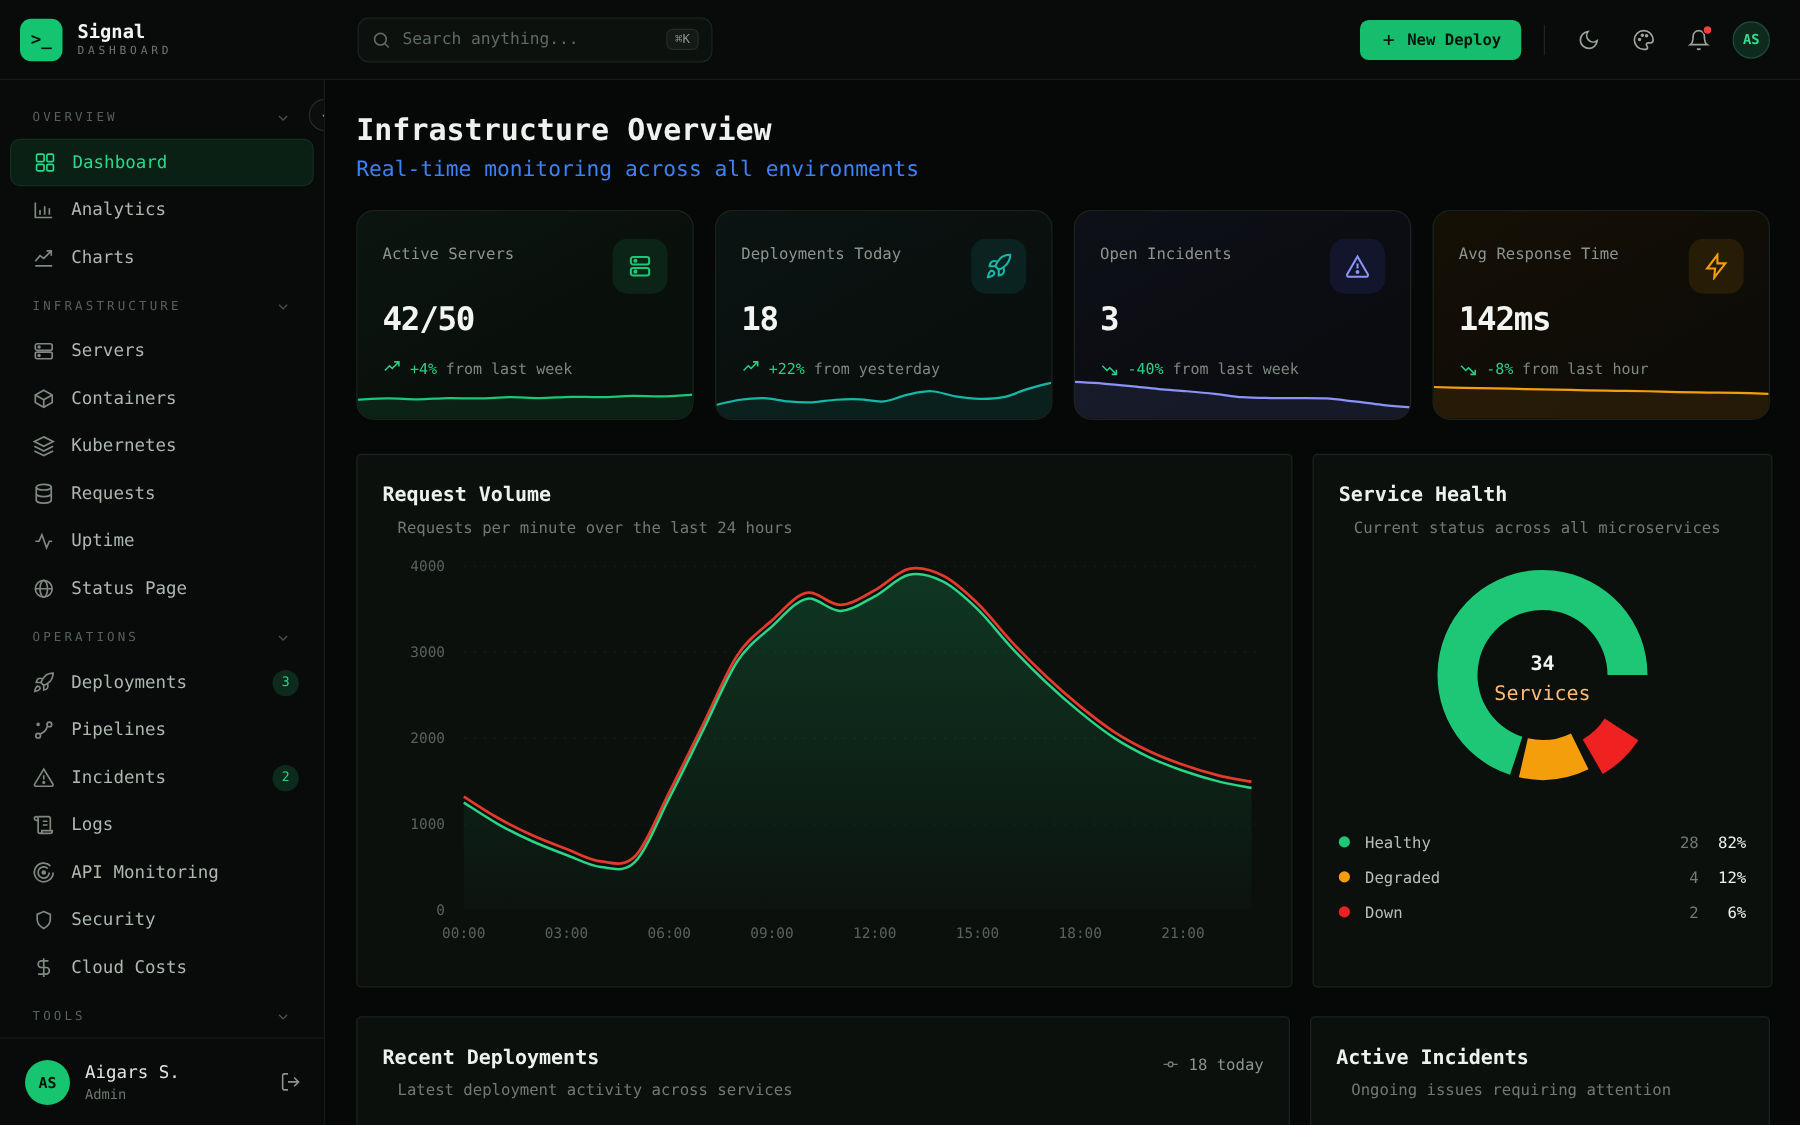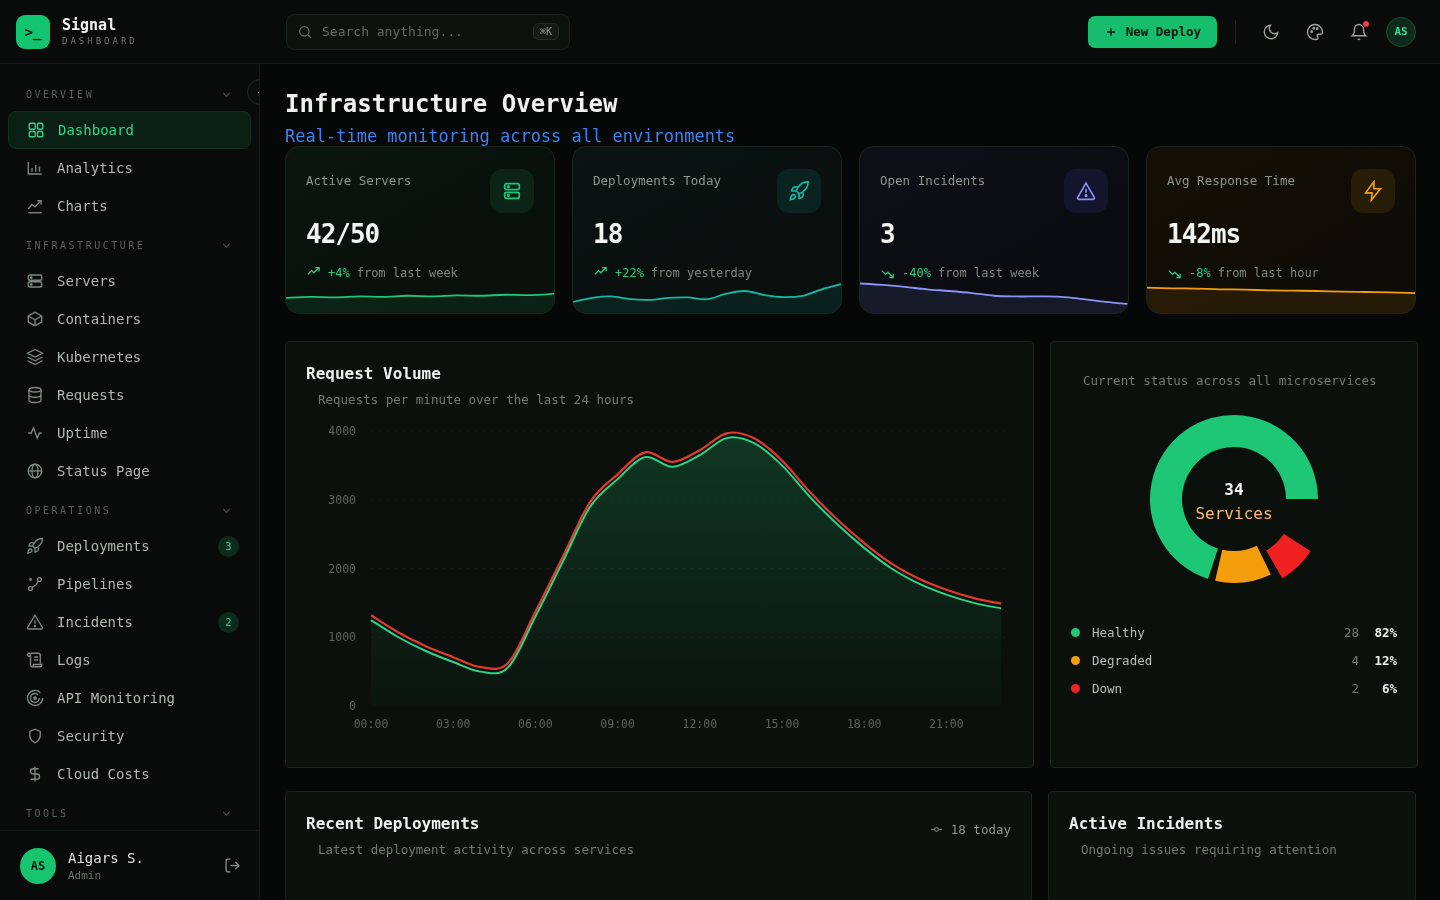--- a/index.html
+++ b/index.html
@@ -58,21 +58,21 @@
     font-weight:bold; font-size:12px; display:flex; align-items:center; justify-content:center; }
   .user-name { font-size:14px; color:#dfe5e0; line-height:17px; }
   .user-role { font-size:11px; color:#6c766e; margin-top:2px; }
   .logout { margin-left:auto; color:#8a948c; background:none; border:none; cursor:pointer; display:flex; }
 
   
   .main { flex:1; padding:0 24px 0 25px; overflow:hidden; }
   .page-title { margin-top:26px; font-size:24px; font-weight:bold; color:#eef2ef; }
   .page-sub { margin-top:8px; font-size:17px; color:#3b82f6; }
 
-  .stats { display:grid; grid-template-columns:repeat(4,1fr); gap:17px; }
+  .stats { display:grid; grid-template-columns:repeat(4,1fr); gap:17px; margin-top:22px; }
   .stat-card { position:relative; height:168px; border:1px solid #1a231d; border-radius:14px;
     padding:22px 20px 0 20px; overflow:hidden; }
   .stat-0 { background:linear-gradient(150deg,#0b1510 0%,#090f0b 70%); }
   .stat-1 { background:linear-gradient(150deg,#0a1413 0%,#090f0d 70%); }
   .stat-2 { background:linear-gradient(150deg,#0e1018 0%,#0a0c10 70%); }
   .stat-3 { background:linear-gradient(150deg,#151005 0%,#0e0c07 70%); }
   .stat-top { display:flex; justify-content:space-between; align-items:flex-start; }
   .stat-label { font-size:12.5px; color:#8b958d; padding-top:4px; }
   .stat-icb { width:44px; height:44px; border-radius:12px; display:flex; align-items:center; justify-content:center; }
   .stat-value { font-size:26px; font-weight:bold; color:#f2f5f2; margin-top:6px; letter-spacing:-1px; }
@@ -92,21 +92,21 @@
   .donut-wrap { position:relative; width:190px; margin:16px auto 0 auto; }
   .donut-center { position:absolute; inset:0; display:flex; flex-direction:column; align-items:center;
     justify-content:center; pointer-events:none; }
   .donut-num { font-size:16px; font-weight:bold; color:#f2f5f2; }
   .donut-cap { font-size:16px; color:#fdba74; margin-top:5px; }
   .legend { margin-top:20px; }
   .legend-row { display:flex; align-items:center; height:28px; font-size:12.5px; }
   .legend-dot { width:9px; height:9px; border-radius:50%; margin-right:12px; }
   .legend-label { color:#b6bfb8; }
   .legend-count { margin-left:auto; color:#717b73; }
-  .legend-pct { width:38px; text-align:right; color:#eef2ef; font-weight:bold; }
+  .legend-pct { width:38px; text-align:right; color:#eef2ef; font-weight:normal; }
 
   .bottom-row { display:flex; gap:16px; margin-top:23px; }
   .dep-card { flex:1; height:260px; }
   .inc-card { width:368px; flex:0 0 368px; height:260px; }
   .card-head { display:flex; justify-content:space-between; align-items:flex-start; }
   .meta-chip { display:flex; align-items:center; gap:7px; font-size:12.5px; color:#8b958d; padding-top:8px; }
   .meta-chip svg { color:#707a72; }
 </style>
 </head>
 <body>
@@ -542,20 +542,21 @@
                 <stop offset="100%" stop-color="#1fbf6f" stop-opacity="0.02"></stop>
               </linearGradient>
             </defs>
             <path d="M65,207.06250000000003C69.56666666666666,209.92708333333337,83.26666666666668,219.09375000000003,92.4,224.25000000000003C101.53333333333333,229.40625000000003,110.66666666666667,233.87500000000003,119.8,238.00000000000003C128.93333333333334,242.12500000000003,138.06666666666666,245.56250000000003,147.2,249.00000000000003C156.33333333333331,252.43750000000003,165.46666666666667,257.7083333333333,174.6,258.625C183.73333333333332,259.5416666666667,192.86666666666667,263.6666666666667,202,254.50000000000003C211.13333333333333,245.33333333333337,220.26666666666665,221.27083333333337,229.39999999999998,203.62500000000003C238.5333333333333,185.97916666666669,247.66666666666663,166.95833333333334,256.79999999999995,148.625C265.9333333333333,130.29166666666666,275.06666666666666,107.375,284.2,93.625C293.3333333333333,79.875,302.4666666666667,74.375,311.6,66.125C320.73333333333335,57.875,329.8666666666667,46.1875,339,44.125C348.1333333333333,42.0625,357.26666666666665,54.09375,366.4,53.75C375.5333333333333,53.40625,384.66666666666663,46.875,393.79999999999995,42.0625C402.9333333333333,37.25,412.06666666666666,26.822916666666668,421.2,24.875C430.3333333333333,22.927083333333332,439.46666666666664,25.791666666666668,448.59999999999997,30.375C457.7333333333333,34.958333333333336,466.8666666666667,43.552083333333336,476,52.375C485.1333333333333,61.197916666666664,494.26666666666665,73.57291666666666,503.4,83.3125C512.5333333333333,93.05208333333334,521.6666666666666,102.21875000000001,530.8,110.81250000000001C539.9333333333333,119.40625000000001,549.0666666666667,127.42708333333334,558.2,134.875C567.3333333333334,142.32291666666666,576.4666666666667,149.54166666666666,585.6,155.5C594.7333333333333,161.45833333333334,603.8666666666667,166.27083333333334,613,170.625C622.1333333333333,174.97916666666666,631.2666666666667,178.41666666666666,640.4,181.625C649.5333333333333,184.83333333333334,658.6666666666666,187.58333333333331,667.8,189.875C676.9333333333333,192.16666666666669,690.6333333333332,194.45833333333337,695.1999999999999,195.37500000000003L695.1999999999999,293L65,293Z" fill="url(#rvfill)"></path>
             <path d="M65,202.25000000000003C69.56666666666666,205.11458333333337,83.26666666666668,214.28125000000003,92.4,219.43750000000003C101.53333333333333,224.59375000000003,110.66666666666667,229.06250000000003,119.8,233.18750000000003C128.93333333333334,237.31250000000003,138.06666666666666,240.69270833333337,147.2,244.18750000000003C156.33333333333331,247.68229166666669,165.46666666666667,253.18229166666669,174.6,254.15625000000003C183.73333333333332,255.13020833333337,192.86666666666667,259.25520833333337,202,250.03125000000003C211.13333333333333,240.80729166666669,220.26666666666665,216.51562500000003,229.39999999999998,198.81250000000003C238.5333333333333,181.10937500000003,247.66666666666663,162.14583333333334,256.79999999999995,143.8125C265.9333333333333,125.47916666666666,275.06666666666666,102.5625,284.2,88.8125C293.3333333333333,75.0625,302.4666666666667,69.5625,311.6,61.3125C320.73333333333335,53.0625,329.8666666666667,41.375,339,39.3125C348.1333333333333,37.25,357.26666666666665,49.28125,366.4,48.9375C375.5333333333333,48.59375,384.66666666666663,42.0625,393.79999999999995,37.25C402.9333333333333,32.4375,412.06666666666666,22.010416666666668,421.2,20.0625C430.3333333333333,18.114583333333332,439.46666666666664,20.979166666666668,448.59999999999997,25.5625C457.7333333333333,30.145833333333332,466.8666666666667,38.739583333333336,476,47.5625C485.1333333333333,56.385416666666664,494.26666666666665,68.76041666666667,503.4,78.5C512.5333333333333,88.23958333333333,521.6666666666666,97.40625,530.8,106C539.9333333333333,114.59375,549.0666666666667,122.61458333333333,558.2,130.0625C567.3333333333334,137.51041666666666,576.4666666666667,144.72916666666666,585.6,150.6875C594.7333333333333,156.64583333333334,603.8666666666667,161.45833333333334,613,165.8125C622.1333333333333,170.16666666666666,631.2666666666667,173.60416666666666,640.4,176.8125C649.5333333333333,180.02083333333334,658.6666666666666,182.77083333333334,667.8,185.0625C676.9333333333333,187.35416666666666,690.6333333333332,189.64583333333334,695.1999999999999,190.5625" fill="none" stroke="#e23a2b" stroke-width="2.2"></path>
             <path d="M65,207.06250000000003C69.56666666666666,209.92708333333337,83.26666666666668,219.09375000000003,92.4,224.25000000000003C101.53333333333333,229.40625000000003,110.66666666666667,233.87500000000003,119.8,238.00000000000003C128.93333333333334,242.12500000000003,138.06666666666666,245.56250000000003,147.2,249.00000000000003C156.33333333333331,252.43750000000003,165.46666666666667,257.7083333333333,174.6,258.625C183.73333333333332,259.5416666666667,192.86666666666667,263.6666666666667,202,254.50000000000003C211.13333333333333,245.33333333333337,220.26666666666665,221.27083333333337,229.39999999999998,203.62500000000003C238.5333333333333,185.97916666666669,247.66666666666663,166.95833333333334,256.79999999999995,148.625C265.9333333333333,130.29166666666666,275.06666666666666,107.375,284.2,93.625C293.3333333333333,79.875,302.4666666666667,74.375,311.6,66.125C320.73333333333335,57.875,329.8666666666667,46.1875,339,44.125C348.1333333333333,42.0625,357.26666666666665,54.09375,366.4,53.75C375.5333333333333,53.40625,384.66666666666663,46.875,393.79999999999995,42.0625C402.9333333333333,37.25,412.06666666666666,26.822916666666668,421.2,24.875C430.3333333333333,22.927083333333332,439.46666666666664,25.791666666666668,448.59999999999997,30.375C457.7333333333333,34.958333333333336,466.8666666666667,43.552083333333336,476,52.375C485.1333333333333,61.197916666666664,494.26666666666665,73.57291666666666,503.4,83.3125C512.5333333333333,93.05208333333334,521.6666666666666,102.21875000000001,530.8,110.81250000000001C539.9333333333333,119.40625000000001,549.0666666666667,127.42708333333334,558.2,134.875C567.3333333333334,142.32291666666666,576.4666666666667,149.54166666666666,585.6,155.5C594.7333333333333,161.45833333333334,603.8666666666667,166.27083333333334,613,170.625C622.1333333333333,174.97916666666666,631.2666666666667,178.41666666666666,640.4,181.625C649.5333333333333,184.83333333333334,658.6666666666666,187.58333333333331,667.8,189.875C676.9333333333333,192.16666666666669,690.6333333333332,194.45833333333337,695.1999999999999,195.37500000000003" fill="none" stroke="#2bd487" stroke-width="2"></path>
           </svg>
       </section>
 
       <section class="card sh-card">
+        <div class="card-title">Service Health</div>
         <div class="card-sub">Current status across all microservices</div>
         <div class="donut-wrap">
           <svg id="donut" width="190" height="190" viewBox="0 0 190 190">
               <path d="M69.04257247250442,174.8887473687929 A84,84 0 1 1 179,94.99999999999999 L147,94.99999999999999 A52,52 0 1 0 78.93111629250274,144.454938847348 Z" fill="#1ec775"></path>
               <path d="M131.8231763302825,170.49869988913002 A84,84 0 0 1 76.10411143511536,176.84708544195976 L83.30254517411903,145.66724336883223 A52,52 0 0 0 117.79529963303203,141.73729040755669 Z" fill="#f59e0b"></path>
               <path d="M165.44832770741561,140.7496789412623 A84,84 0 0 1 137,167.74613391789285 L121,140.0333209967908 A52,52 0 0 0 138.61086953316206,123.32122982078141 Z" fill="#ef2121" transform="translate(6.2,6.5)"></path>
             </svg>
           <div class="donut-center">
             <div class="donut-num">34</div>
             <div class="donut-cap">Services</div>

